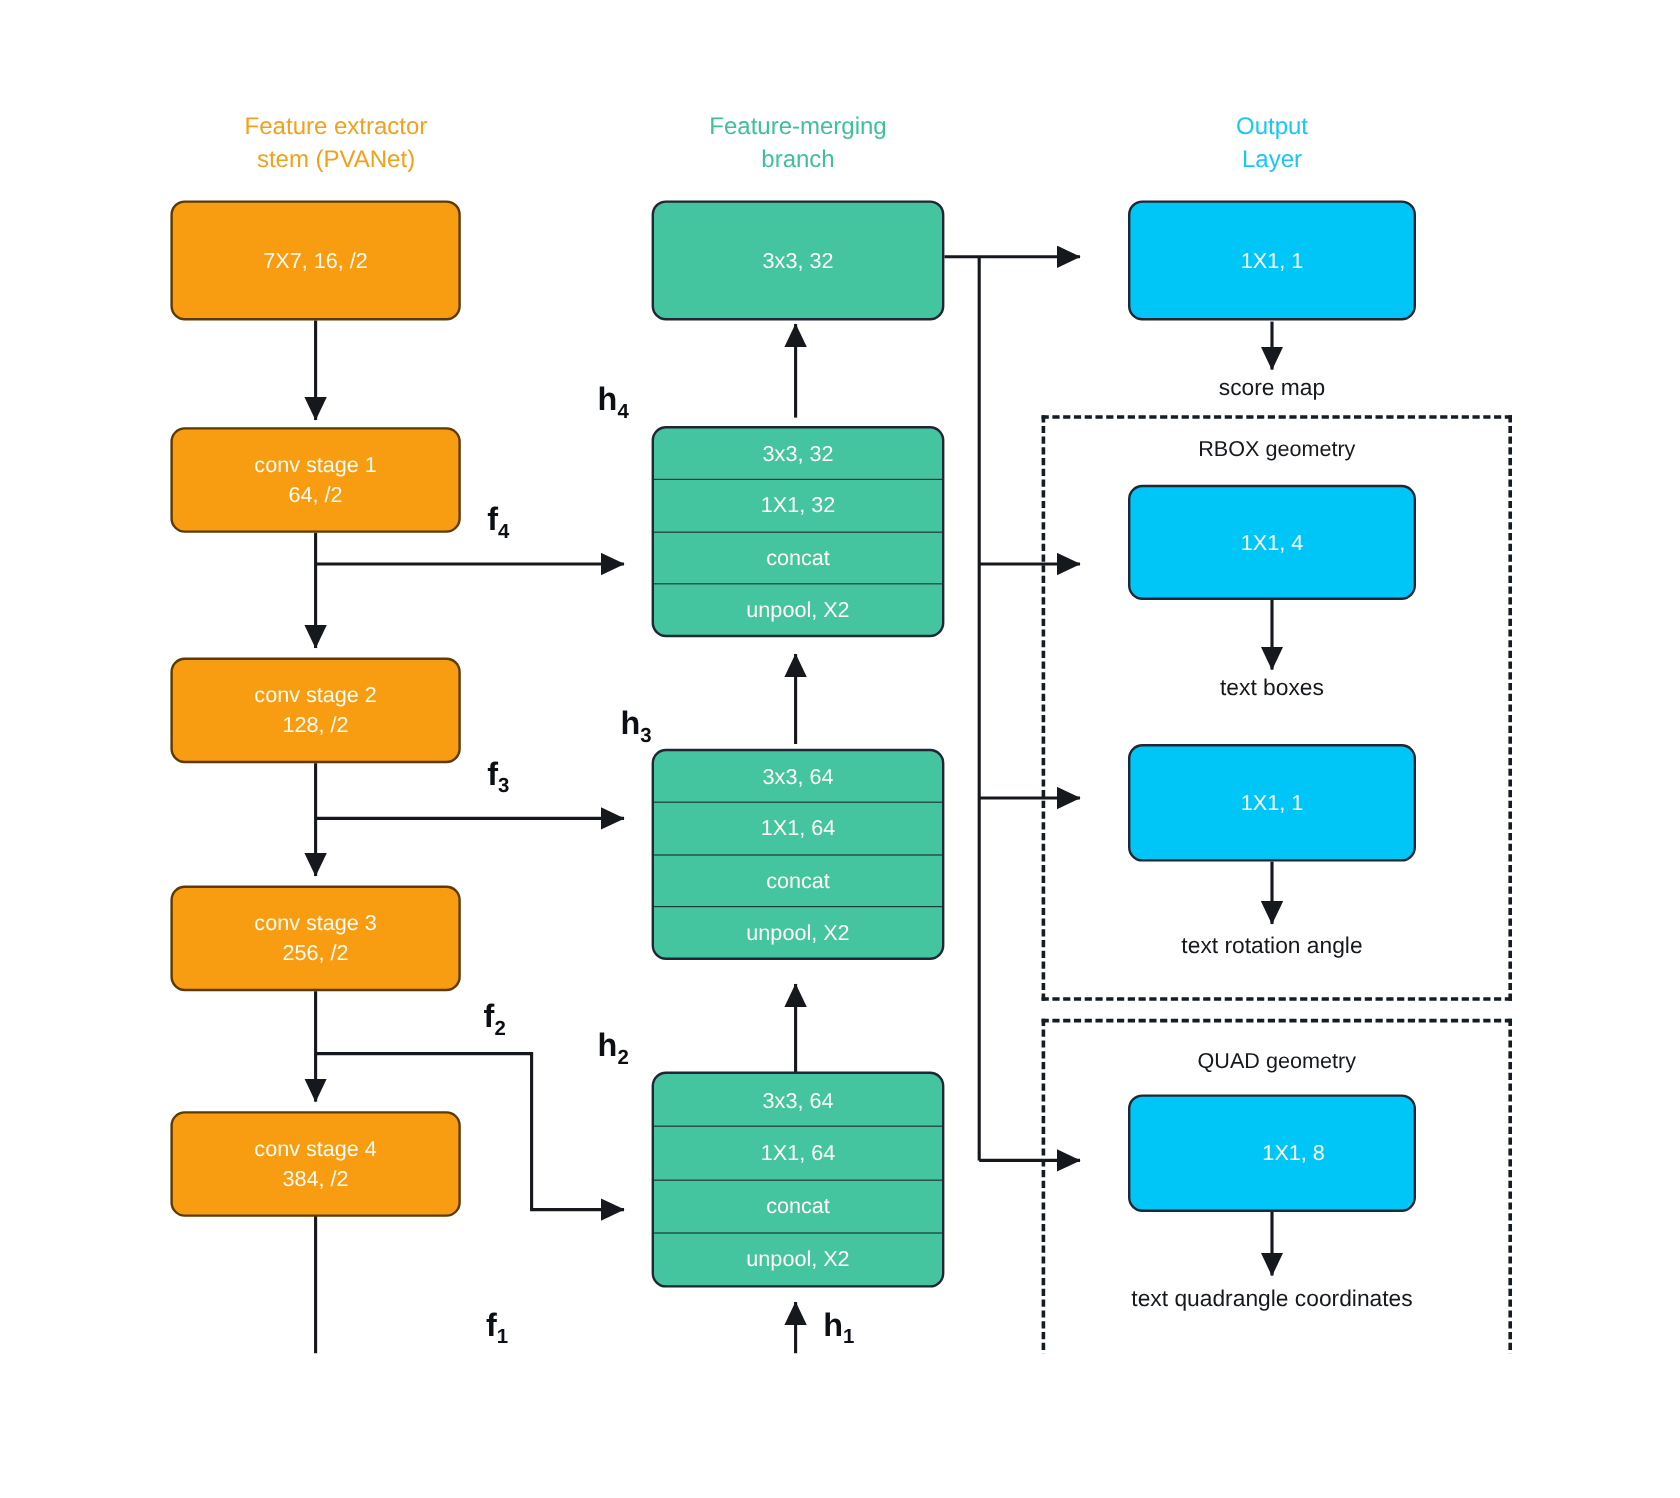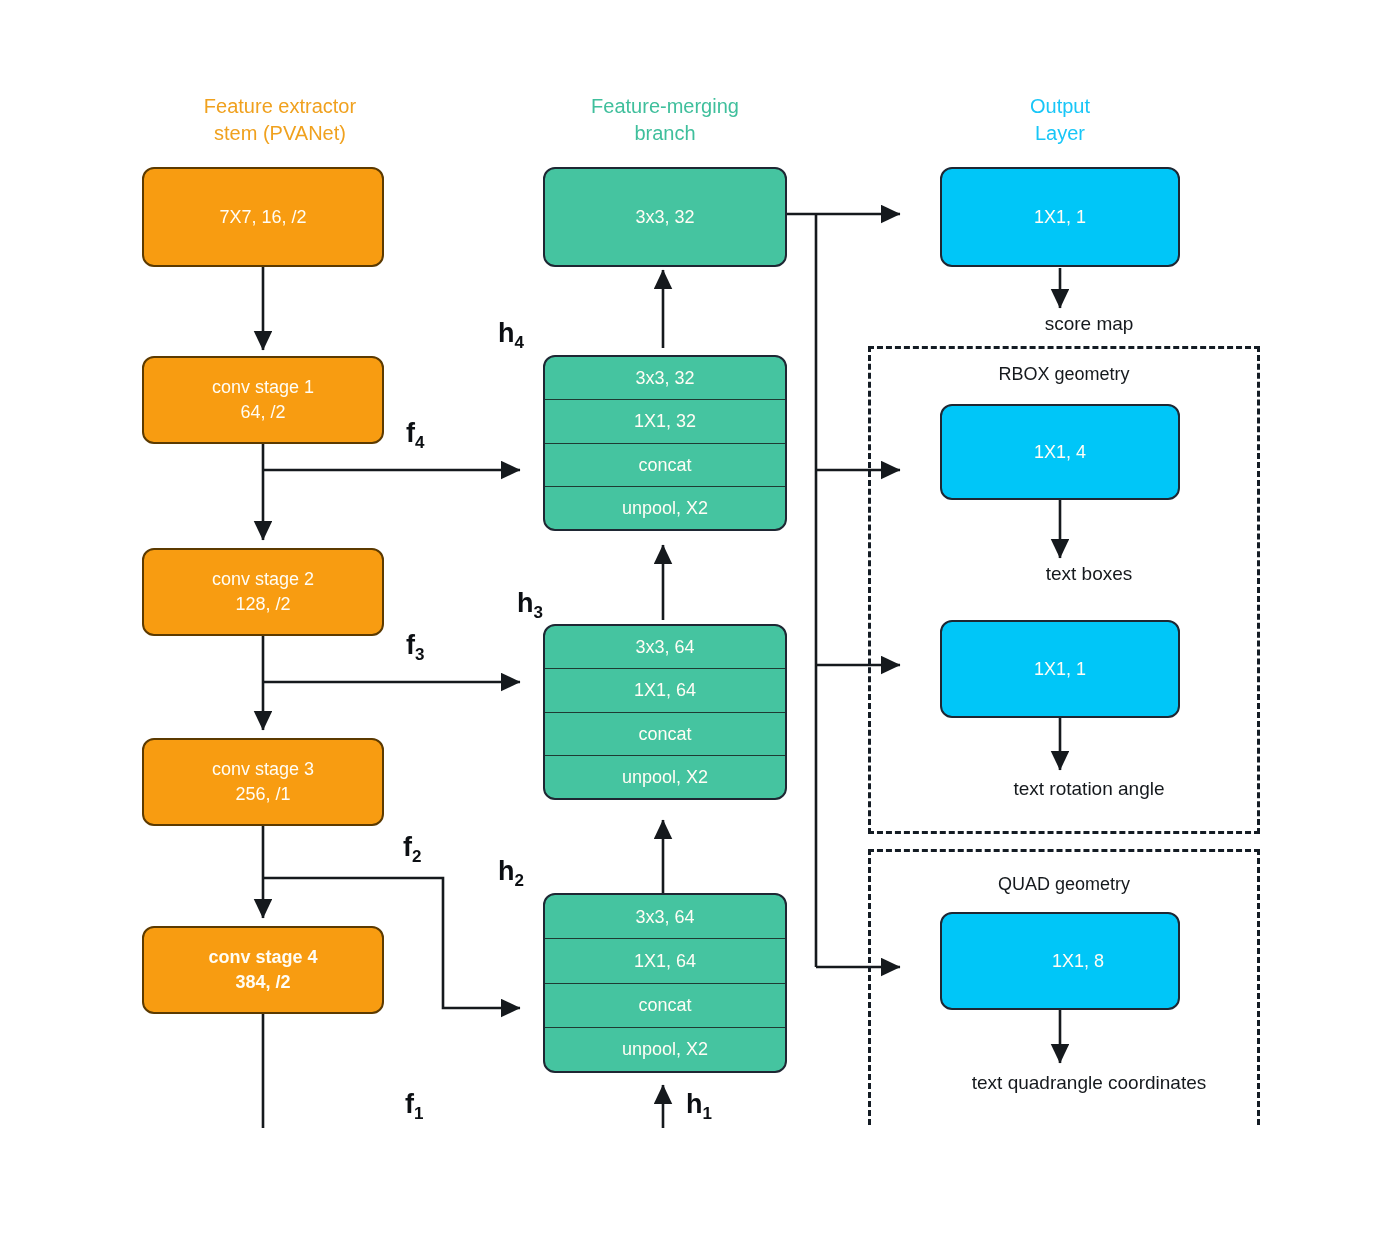--- a/index.html
+++ b/index.html
@@ -47,21 +47,20 @@
   .dashbox{
     position:absolute;box-sizing:border-box;
     border:3px dashed #141c24;background:transparent;
   }
   .dash-title{
     position:absolute;text-align:center;font-size:18px;color:#15191d;
   }
   .anno{
     position:absolute;font-size:19px;color:#15191d;text-align:center;
     white-space:nowrap;
-    margin-left:29px;
   }
   .flabel{
     position:absolute;font-size:27px;color:#0c0f13;font-weight:600;
     white-space:nowrap;
   }
   .flabel sub{font-size:17px;font-weight:600;}
 </style>
 </head>
 <body>
 
@@ -121,24 +120,24 @@
     <span class="ln">64, /2</span>
   </div>
 
   <div class="node orange" style="left:142px;top:548px;width:242px;height:88px;">
     <span class="ln">conv stage 2</span>
     <span class="ln">128, /2</span>
   </div>
 
   <div class="node orange" style="left:142px;top:738px;width:242px;height:88px;">
     <span class="ln">conv stage 3</span>
-    <span class="ln">256, /1</span>
-  </div>
-
-  <div class="node orange" style="left:142px;top:926px;width:242px;height:88px;font-weight:bold;">
+    <span class="ln">256, /2</span>
+  </div>
+
+  <div class="node orange" style="left:142px;top:926px;width:242px;height:88px;">
     <span class="ln">conv stage 4</span>
     <span class="ln">384, /2</span>
   </div>
 
   <div class="flabel" style="left:406px;top:418px;">
     <span>f</span><sub>4</sub>
   </div>
   <div class="flabel" style="left:406px;top:630px;">
     <span>f</span><sub>3</sub>
   </div>

